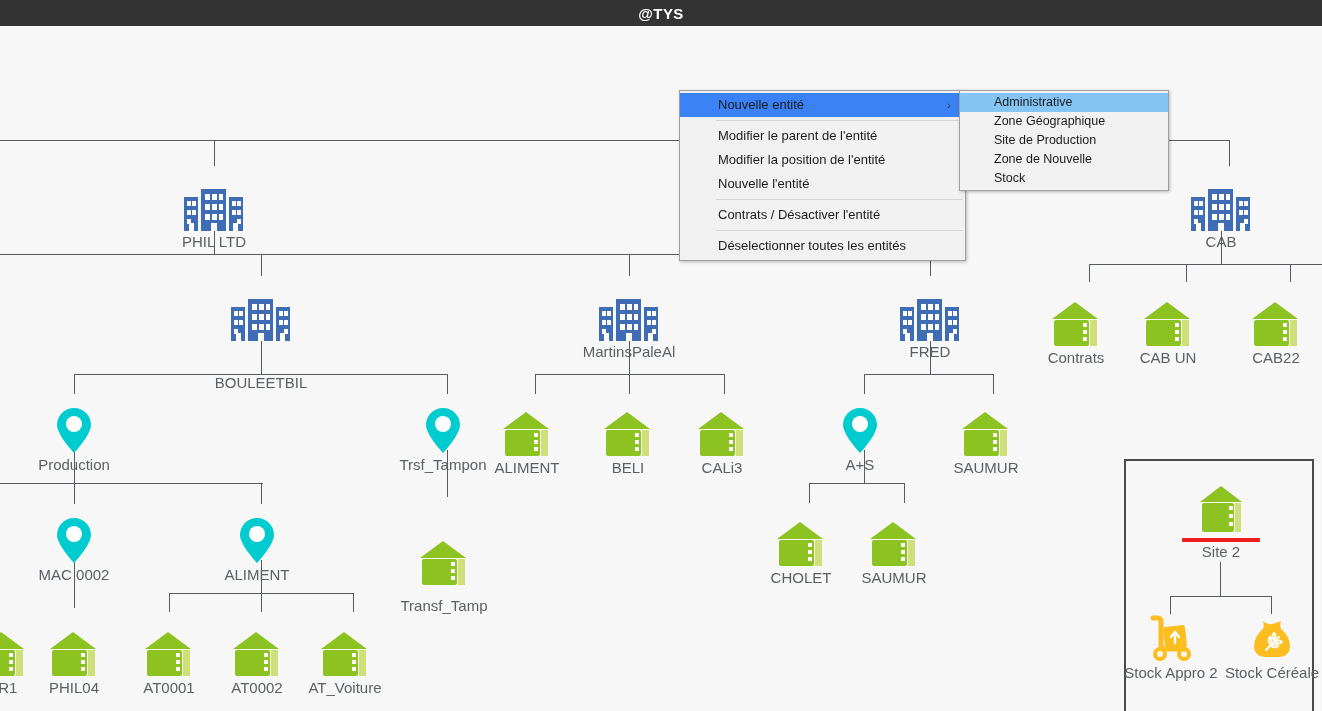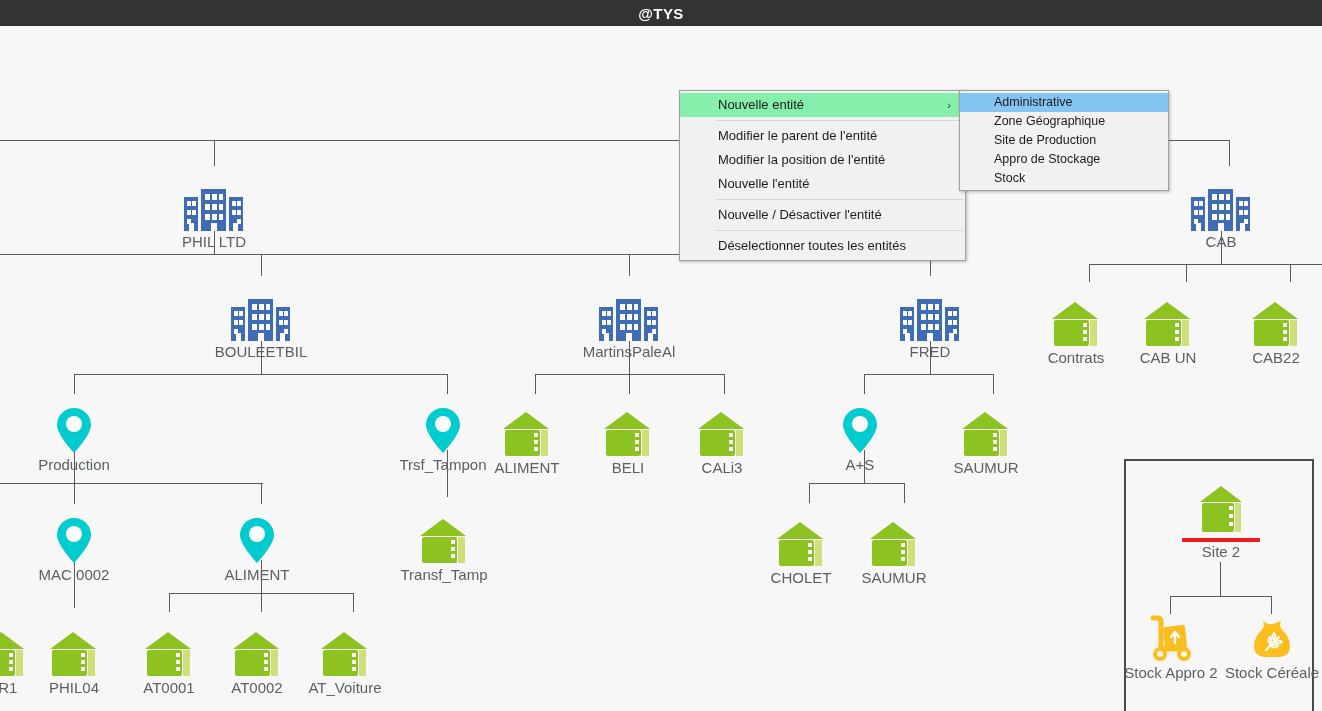--- a/index.html
+++ b/index.html
@@ -68,21 +68,21 @@
     padding: 2px 0; z-index: 40;
     box-shadow: 1px 1px 3px rgba(0,0,0,.25);
   }
   .ctxmenu .mi {
     position: relative;
     height: 24px; line-height: 24px;
     padding: 0 10px 0 38px;
     font-size: 13px; color: #1b1b1b; white-space: nowrap;
     font-family: "Liberation Sans", sans-serif;
   }
-  .ctxmenu .mi.sel { background: #86efac; }
+  .ctxmenu .mi.sel { background: #3b82f6; }
   .ctxmenu .mi .arrow {
     position: absolute; right: 14px; top: 0;
     font-size: 11px; color: #333; line-height: 24px;
   }
   .ctxmenu .sep { height: 1px; background: #d6d6d6; margin: 3px 2px 3px 36px; }
 
   .submenu {
     position: absolute; left: 959px; top: 64px; width: 210px;
     background: #f1f1f1; border: 1px solid #a0a0a0;
     padding: 2px 0; z-index: 41;
@@ -219,21 +219,21 @@
                 <rect x="54" y="13" width="4" height="5"></rect>
         <rect x="49" y="22" width="4" height="5"></rect>
                 <rect x="54" y="22" width="4" height="5"></rect>
         <rect x="54" y="31" width="4" height="5"></rect>
         <rect x="6" y="35" width="5" height="8"></rect>
                 <rect x="50" y="35" width="5" height="8"></rect>
       </g>
     </svg></span>
           <span class="lbl">CAB</span>
         </div>
-        <div class="node" style="left: 261px; top: 272px;">
+        <div class="node" style="left: 261px; top: 272px; gap: 31px;">
           <span class="ico">
     <svg width="62" height="44" viewBox="0 0 62 44">
       <rect x="1" y="9" width="14" height="34" fill="#3e6cb5"></rect>
       <rect x="18" y="1" width="25" height="42" fill="#3e6cb5"></rect>
       <rect x="46" y="9" width="14" height="34" fill="#3e6cb5"></rect>
       <g fill="#ffffff">
         <rect x="4" y="13" width="4" height="5"></rect>
                 <rect x="9" y="13" width="4" height="5"></rect>
         <rect x="4" y="22" width="4" height="5"></rect>
                 <rect x="9" y="22" width="4" height="5"></rect>
@@ -442,21 +442,21 @@
           <span class="lbl">MAC 0002</span>
         </div>
         <div class="node" style="left: 257px; top: 491px;">
           <span class="ico">
     <svg width="36" height="48" viewBox="0 0 36 48">
       <path d="M18 1 C8 1 1 9 1 18 C1 28 18 46 18 46 C18 46 35 28 35 18 C35 9 28 1 18 1 Z" fill="#00ccd0"></path>
       <ellipse cx="18" cy="17" rx="8" ry="8" fill="#ffffff"></ellipse>
     </svg></span>
           <span class="lbl">ALIMENT</span>
         </div>
-        <div class="node" style="left: 444px; top: 491px;">
+        <div class="node" style="left: 444px; top: 513px; gap: 9px;">
           <span class="ico">
     <svg width="50" height="48" viewBox="0 0 50 48">
       <polygon points="24,2 47,19 1,19" fill="#8dc320"></polygon>
       <rect x="3" y="20" width="35" height="26" rx="2" fill="#8dc320"></rect>
       <rect x="39" y="20" width="7" height="26" fill="#cfe07a"></rect>
       <rect x="32" y="23" width="4" height="4" fill="#ffffff"></rect>
       <rect x="32" y="30" width="4" height="4" fill="#ffffff"></rect>
       <rect x="32" y="37" width="4" height="4" fill="#ffffff"></rect>
     </svg></span>
           <span class="lbl">Transf_Tamp</span>
@@ -609,40 +609,40 @@
         <span>Modifier le parent de l'entité</span>
       </div>
       <div class="mi">
         <span>Modifier la position de l'entité</span>
       </div>
       <div class="mi">
         <span>Nouvelle l'entité</span>
       </div>
       <div class="sep"></div>
       <div class="mi">
-        <span>Nouvelle / Désactiver l'entité</span>
+        <span>Contrats / Désactiver l'entité</span>
       </div>
       <div class="sep"></div>
       <div class="mi">
         <span>Déselectionner toutes les entités</span>
       </div>
     </div>
 
     <div class="submenu">
       <div class="mi sel">
         <span>Administrative</span>
       </div>
       <div class="mi">
         <span>Zone Géographique</span>
       </div>
       <div class="mi">
         <span>Site de Production</span>
       </div>
       <div class="mi">
-        <span>Appro de Stockage</span>
+        <span>Zone de Nouvelle</span>
       </div>
       <div class="mi">
         <span>Stock</span>
       </div>
     </div>
 
   </div>
 </div>
 
 </body></html>

